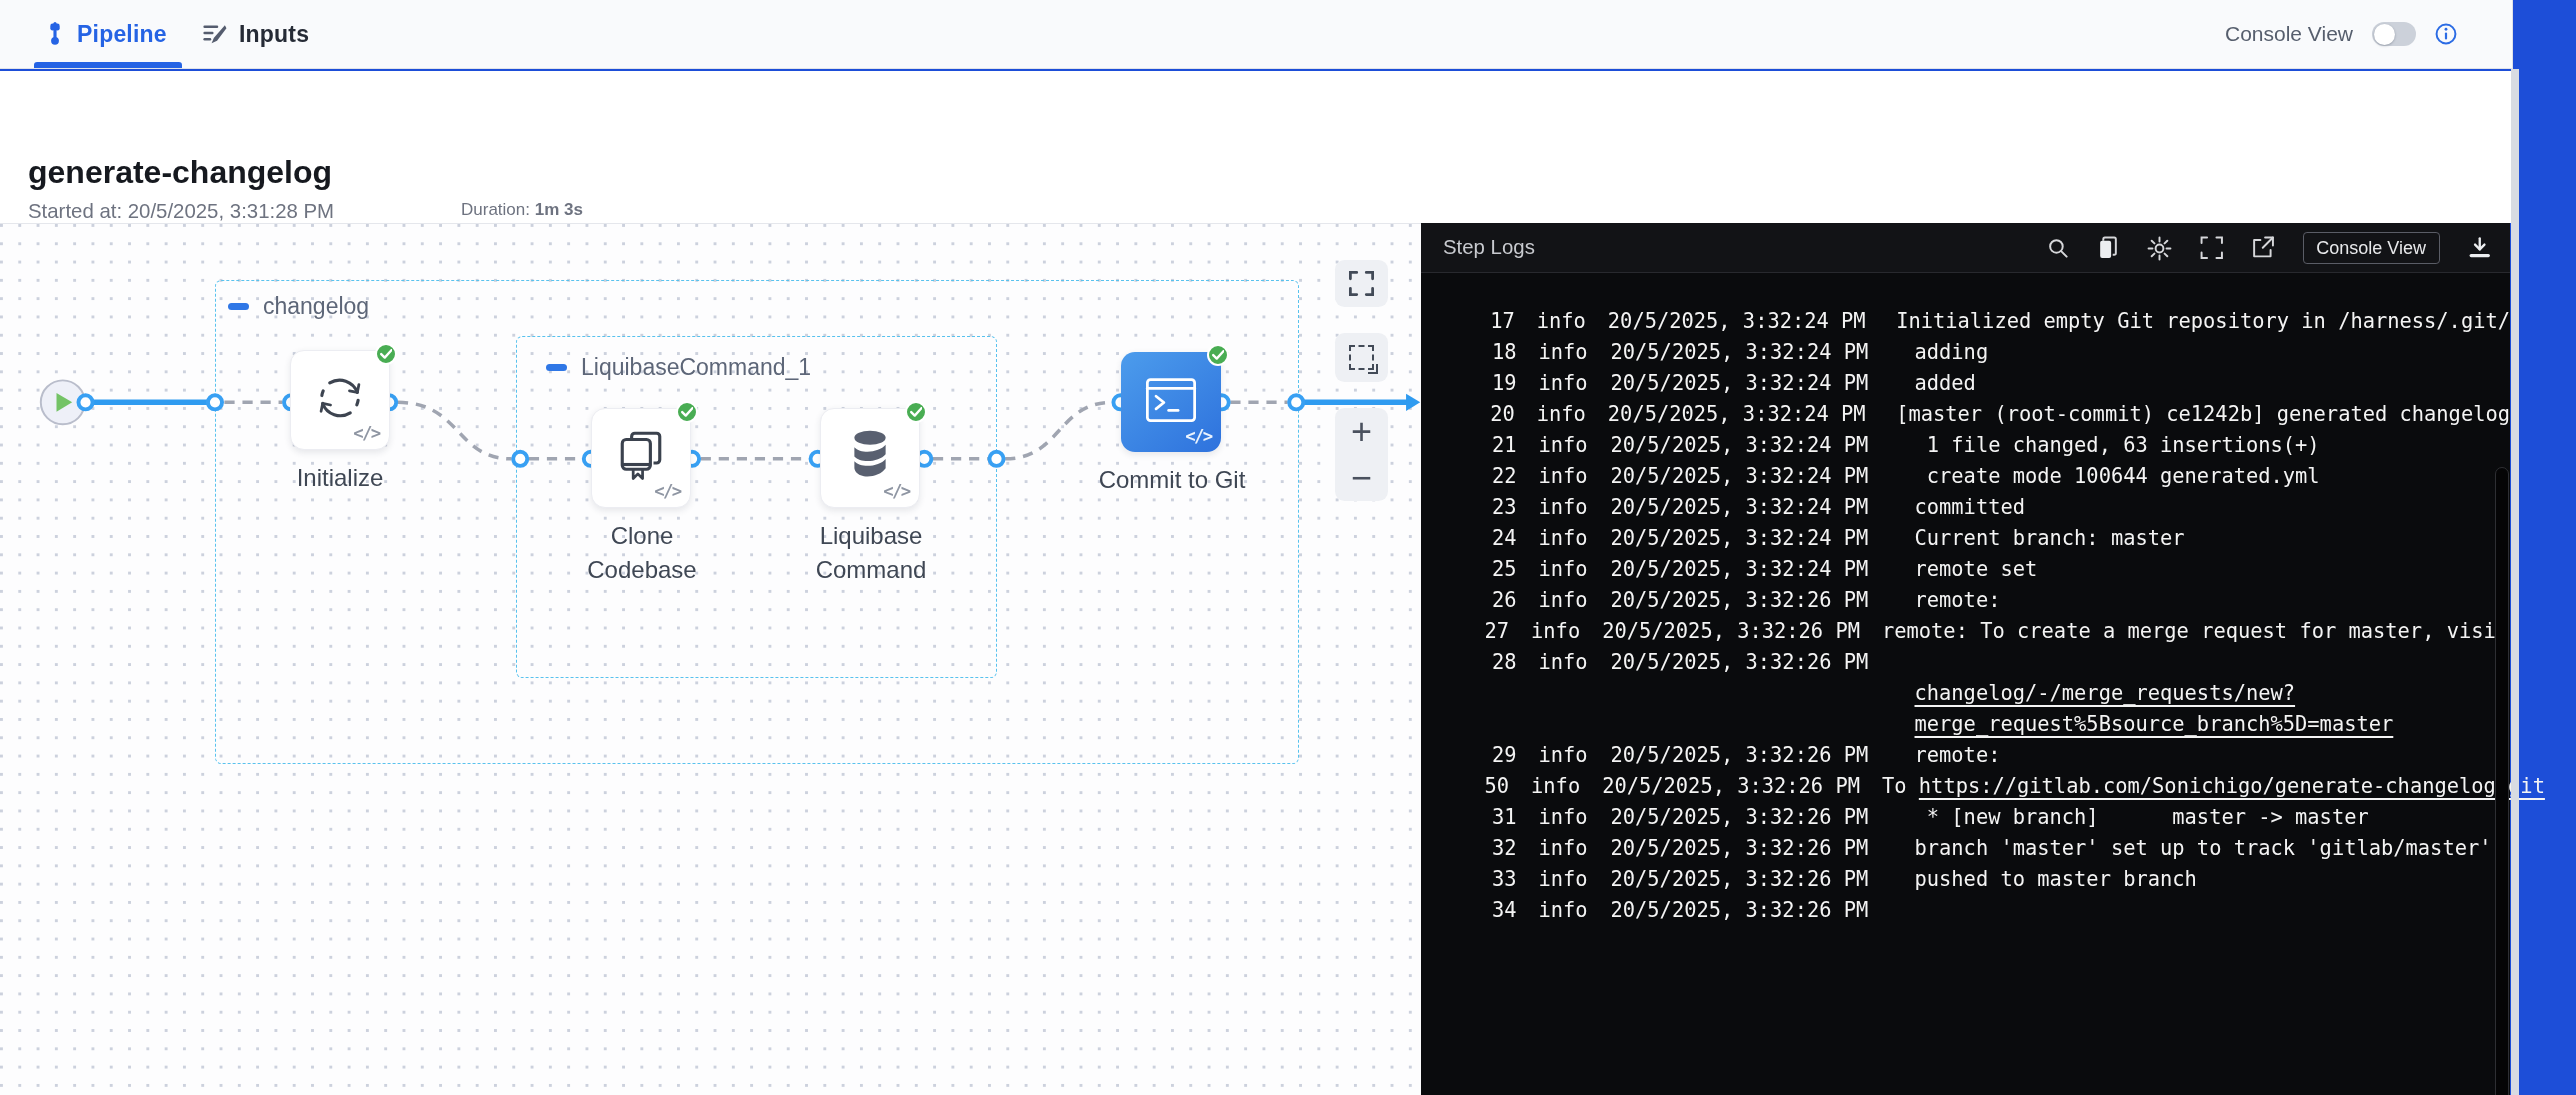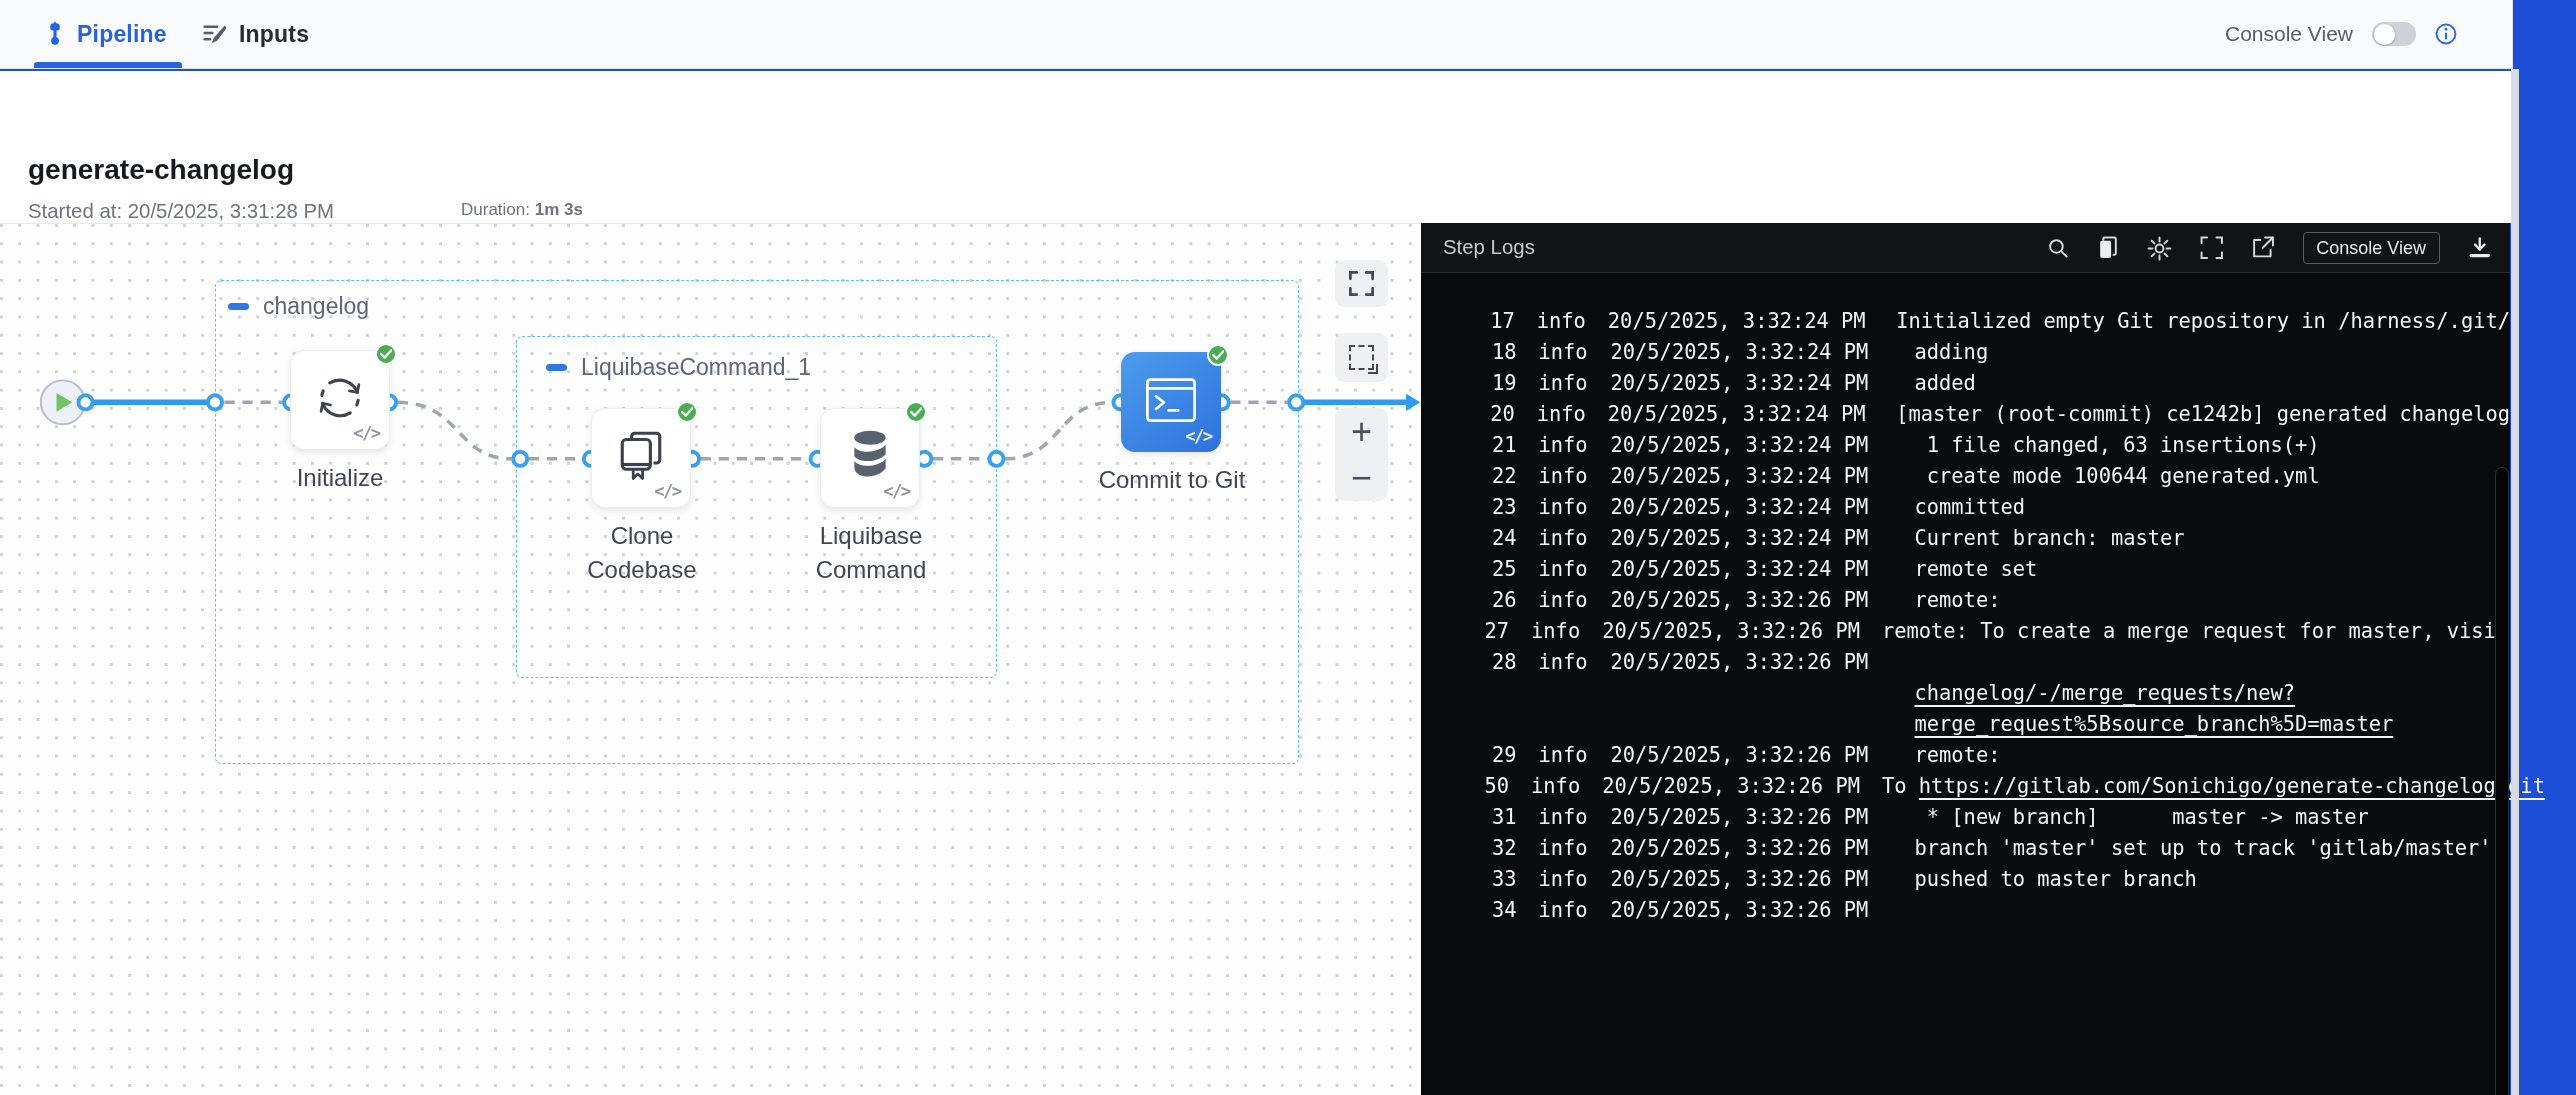--- a/index.html
+++ b/index.html
@@ -19,21 +19,21 @@
   .tab-underline { position:absolute; left:34px; top:62px; width:148px; height:5.5px;
                    background:#2563e4; border-radius:3.1px 3.1px 0 0; }
   .tabbar-right { position:absolute; right:55px; top:0; height:68px; display:flex; align-items:center; gap:19px; }
   .consoleview-label { font-size:21px; color:#565e6d; }
   .toggle { position:relative; width:44px; height:24px; background:#ccd1da; border-radius:12.6px; }
   .toggle-knob { position:absolute; left:1.6px; top:1.6px; width:21px; height:21px; background:#ffffff;
                  border-radius:50%; box-shadow:0 0.8px 2.4px rgba(30,40,60,.35); }
 
   
   .run-header { position:absolute; left:0; top:71px; width:2513px; height:152px; background:#ffffff; }
-  .pipeline-name { position:absolute; left:28px; top:83px; font-size:28px; font-weight:700; color:#16191f; }
+  .pipeline-name { position:absolute; left:28px; top:83px; font-size:32px; font-weight:700; color:#16191f; }
   .run-meta { position:absolute; left:28px; top:129px; font-size:20.4px; color:#6e7380; }
   .meta-duration { position:absolute; left:461px; top:129px; font-size:17px; color:#6e7380; }
 
   
   .canvas { position:absolute; left:0; top:223px; width:1421px; height:873px;
             background:#fdfdfe; border-top:1.6px solid #e5e7ec; overflow:hidden;
             background-image:conic-gradient(at 3.1px 3.1px, transparent 75%, #ccd1dd 0);
             background-size:18.3px 18.3px; }
   .group-box { position:absolute; border:1.6px dashed #58c2ee; border-radius:6.3px; }
   .gb-changelog { left:215px; top:56px; width:1084px; height:484px; }

